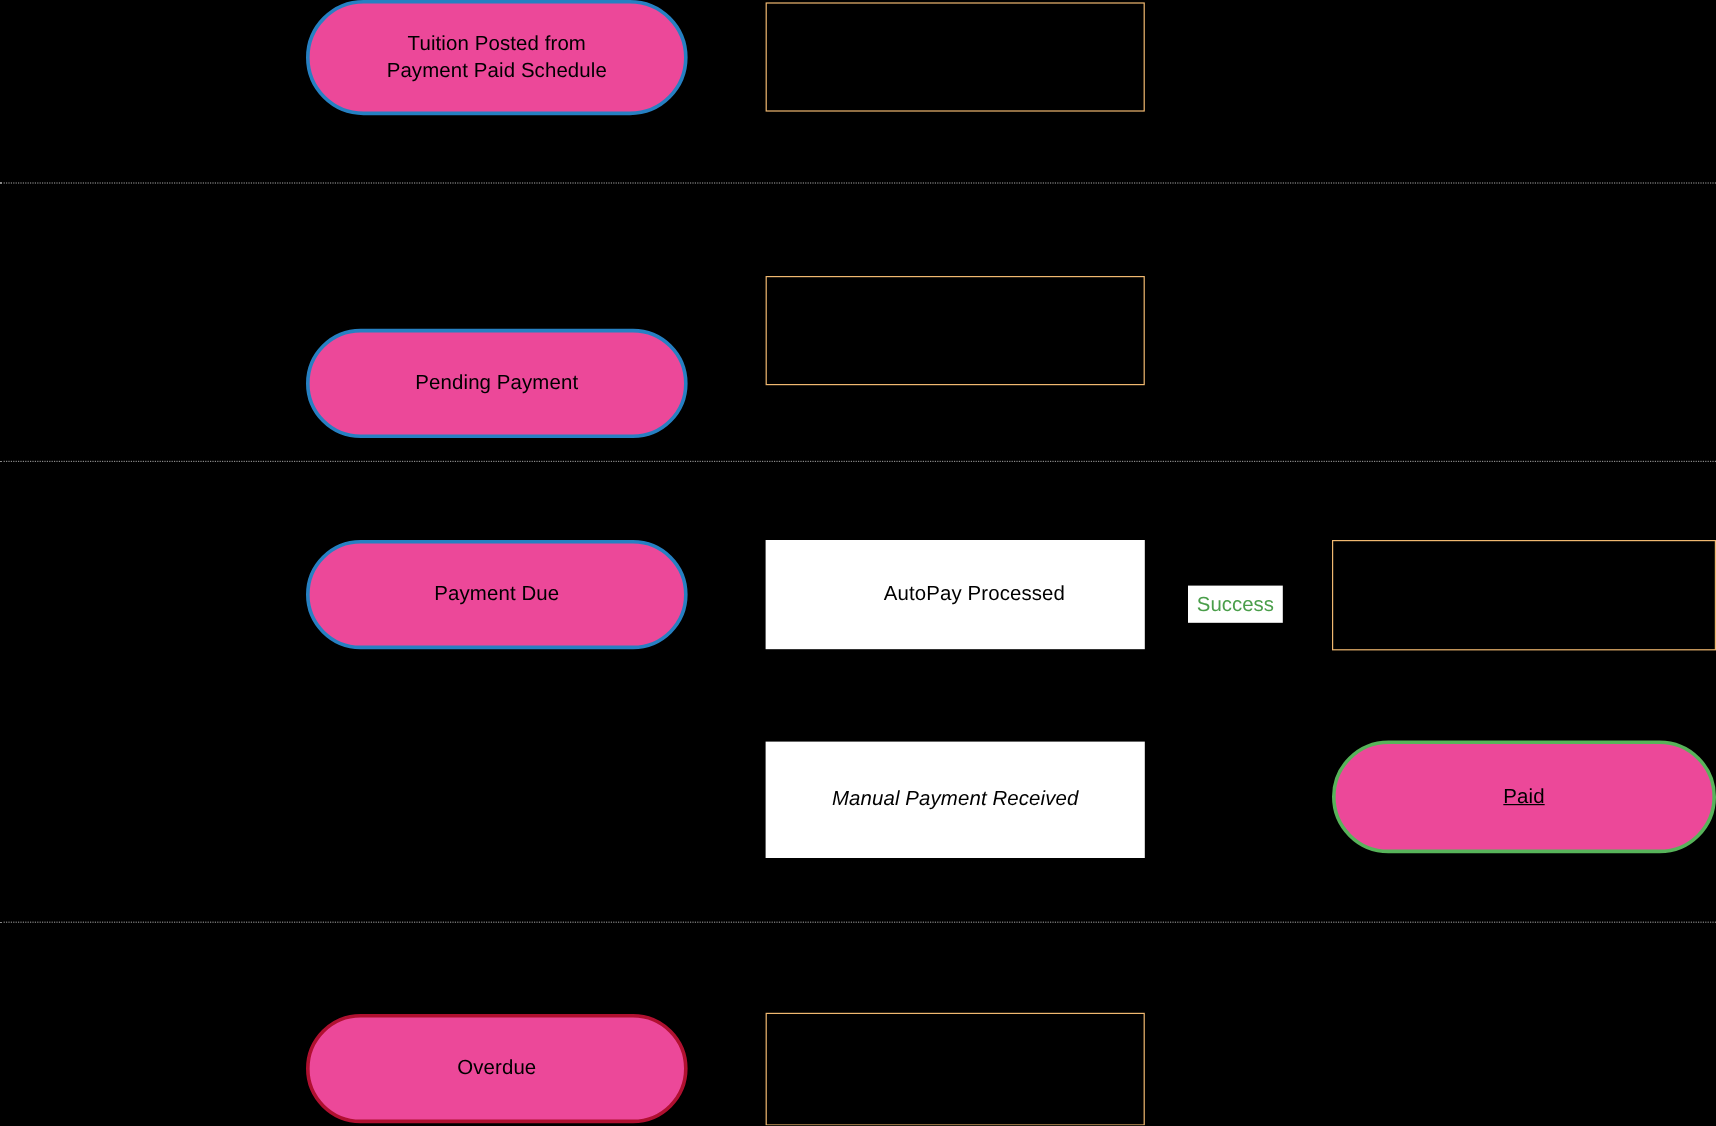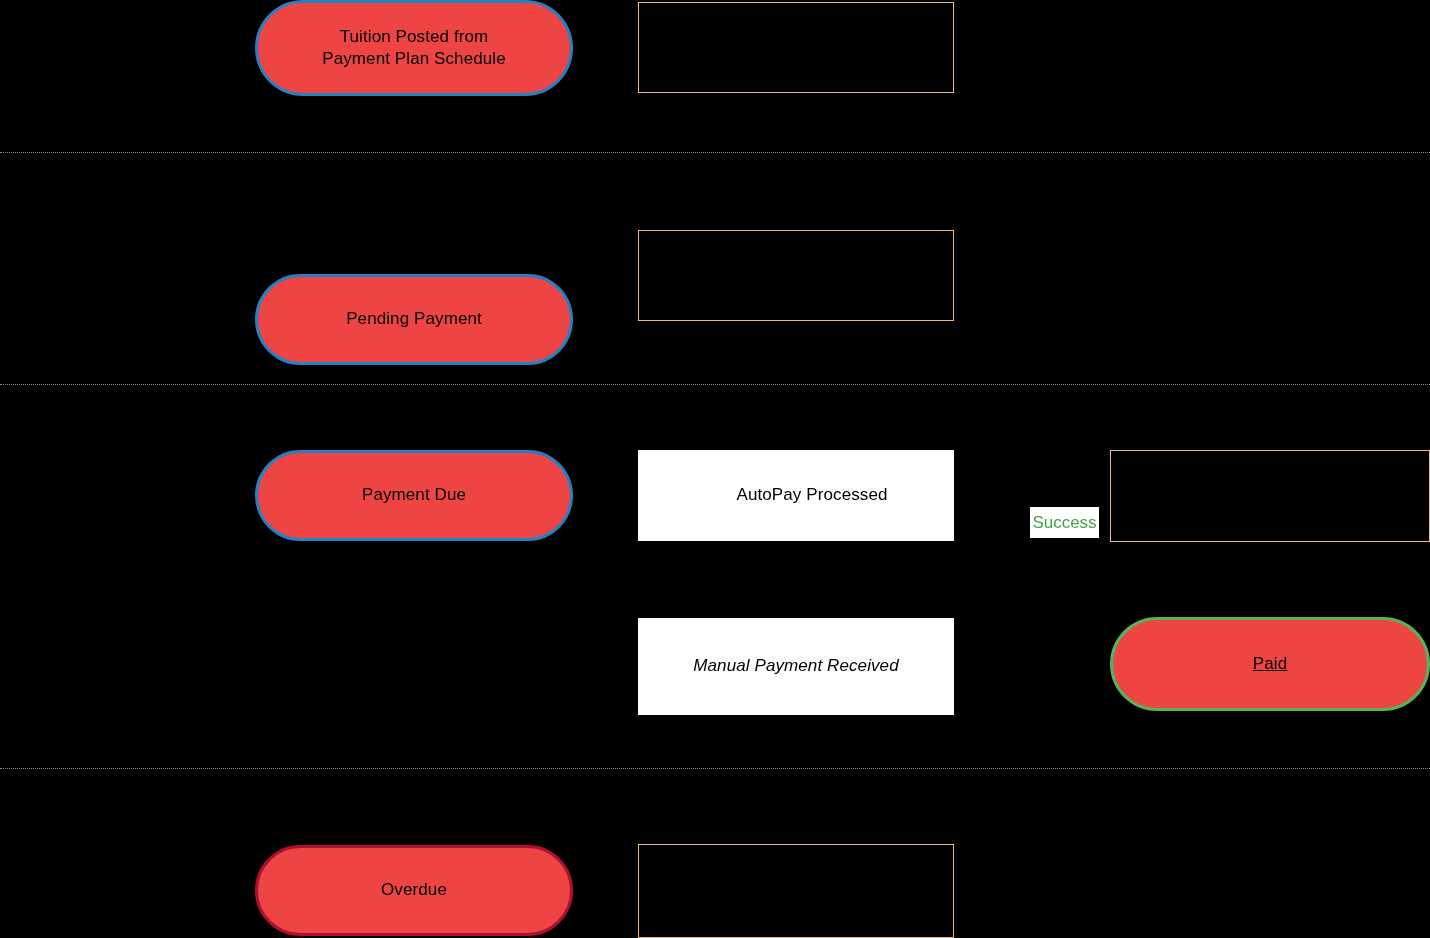--- a/index.html
+++ b/index.html
@@ -37,21 +37,21 @@
     justify-content: center;
     text-align: center;
     color: #000000;
     font-size: 17px;
     line-height: 1.32;
     letter-spacing: 0.1px;
   }
 
   
   .pill {
-    background: #ef4444;
+    background: #ec4899;
     border-radius: 999px;
     border-style: solid;
     border-width: 3px;
   }
   .pill-blue   { border-color: #2680c2; }
   .pill-green  { border-color: #57b35a; }
   .pill-red    { border-color: #b01030; align-items: center; }
 
   
   .action-box {
@@ -84,21 +84,21 @@
 
 <div id="canvas">
 
   <div class="lane-divider" style="top:152px"></div>
   <div class="lane-divider" style="top:384px"></div>
   <div class="lane-divider" style="top:768px"></div>
 
   <div class="node pill pill-blue" style="left:255px; top:0px; width:318px; height:96px;">
     <div>
       <span>Tuition Posted from</span><br>
-      <span>Payment Plan Schedule</span>
+      <span>Payment Paid Schedule</span>
     </div>
   </div>
 
   <div class="node outline-box" style="left:638px; top:2px; width:316px; height:91px;">
     <span></span>
   </div>
 
   <div class="node pill pill-blue" style="left:255px; top:230px; width:318px; height:91px;margin-top:44px;">
     <span>Pending Payment</span>
   </div>
@@ -108,21 +108,21 @@
   </div>
 
   <div class="node pill pill-blue" style="left:255px; top:450px; width:318px; height:91px;">
     <span>Payment Due</span>
   </div>
 
   <div class="node action-box" style="left:638px; top:450px; width:316px; height:91px;padding-left:32px;">
     <span>AutoPay Processed</span>
   </div>
 
-  <div class="edge-label" style="left:990px; top:507px; width:69px; height:31px;margin-left:40px;">
+  <div class="edge-label" style="left:990px; top:488px; width:79px; height:31px;">
     <span>Success</span>
   </div>
 
   <div class="node outline-box" style="left:1110px; top:450px; width:320px; height:92px;">
     <span></span>
   </div>
 
   <div class="node action-box" style="left:638px; top:618px; width:316px; height:97px;font-style:italic;">
     <span>Manual Payment Received</span>
   </div>

